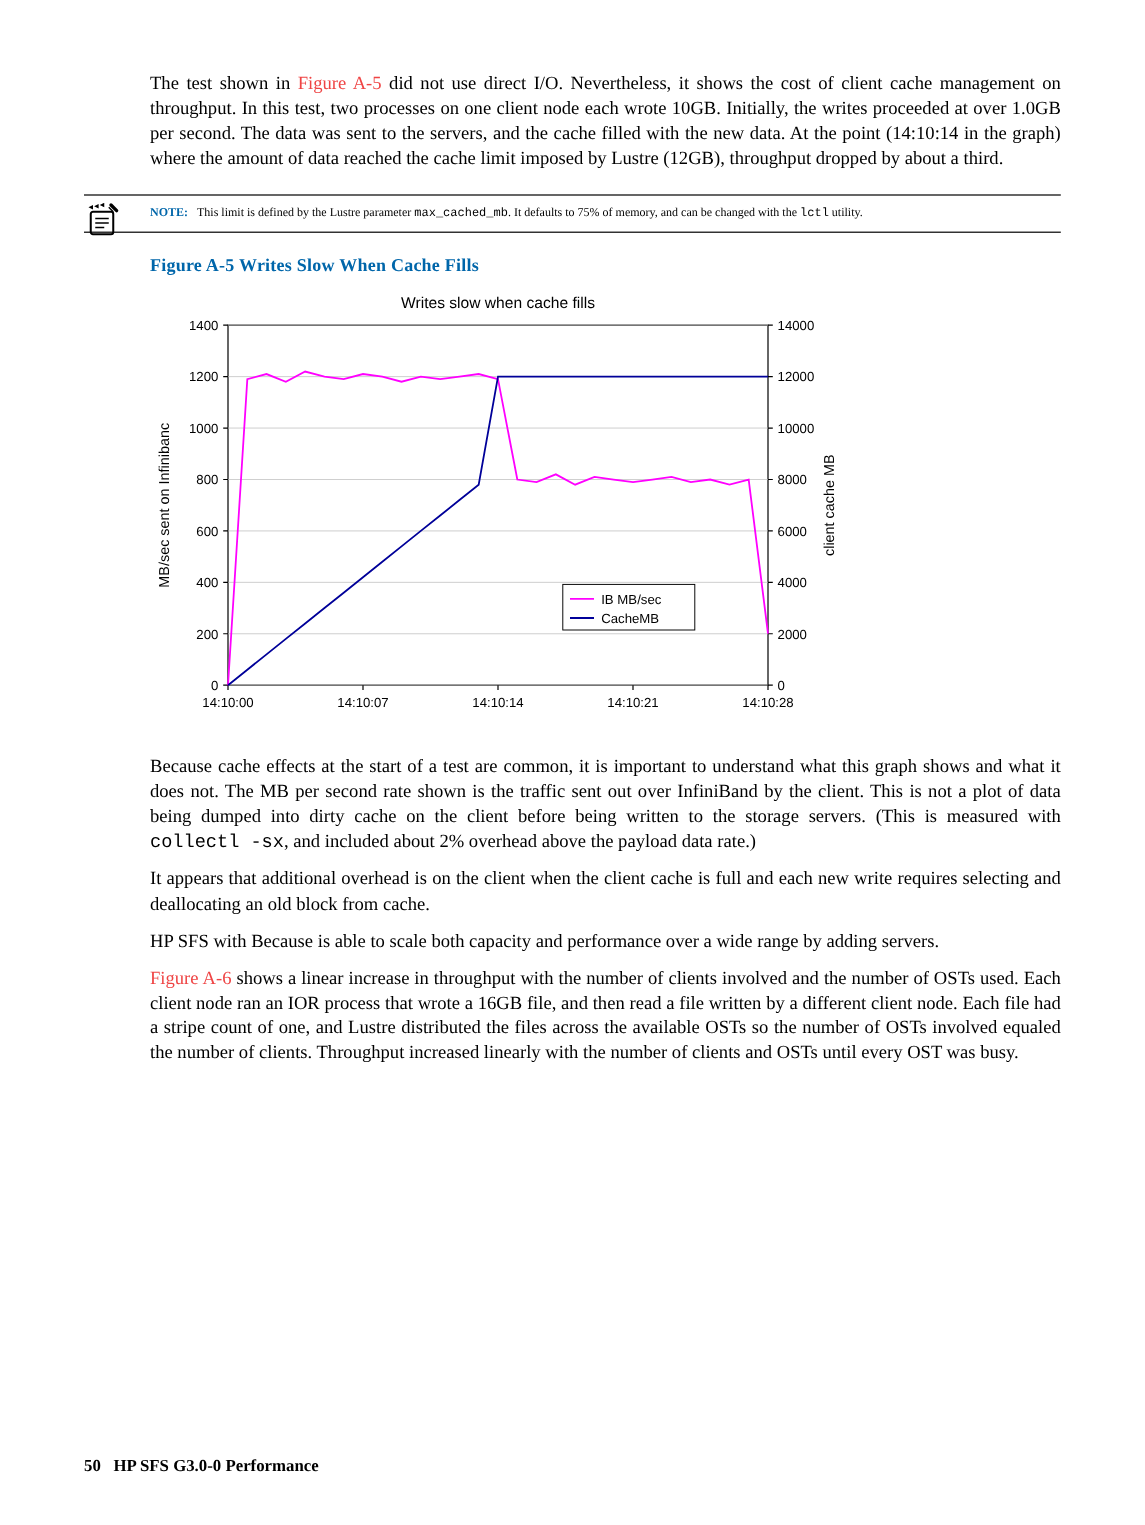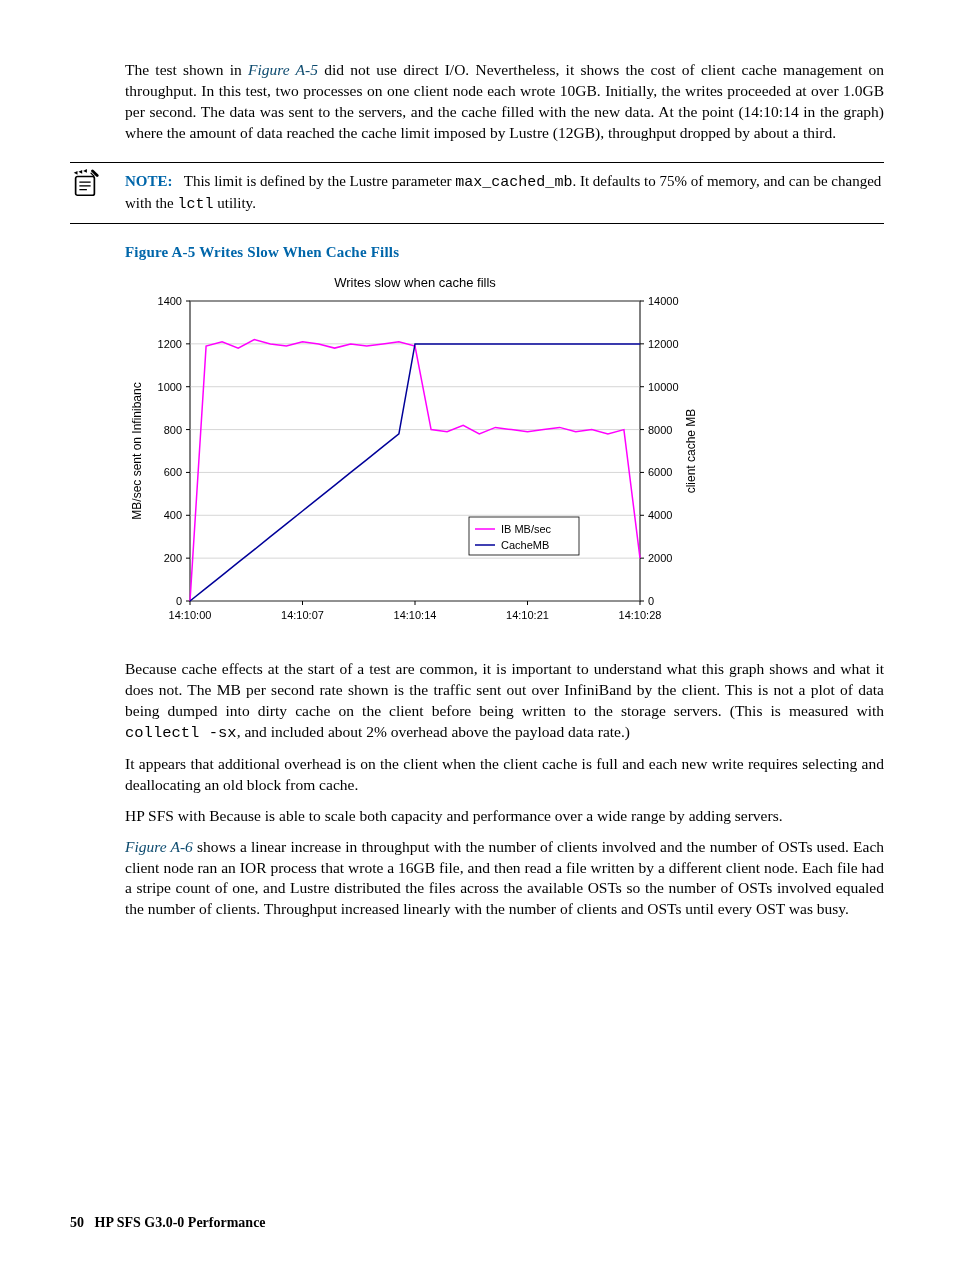--- a/index.html
+++ b/index.html
@@ -19,33 +19,32 @@
   .content {
     margin-left: 55px;
   }
   p {
     margin: 0 0 10px 0;
     font-size: 15.5px;
     line-height: 1.35;
     text-align: justify;
   }
   .fig-link {
-    color: #0c4a6e;
-    font-style: italic;
+    color: #ef4444;
   }
   .note-block {
     border-top: 1.5px solid #000;
     border-bottom: 1.5px solid #000;
     padding: 8px 0;
     margin: 18px 0 18px -55px;
     position: relative;
   }
   .note-block .note-inner {
     margin-left: 55px;
-    font-size: 15px;
+    font-size: 10px;
     line-height: 1.35;
   }
   .note-label {
     color: #0066aa;
     font-weight: bold;
   }
   .note-icon {
     position: absolute;
     left: 0;
     top: 6px;

